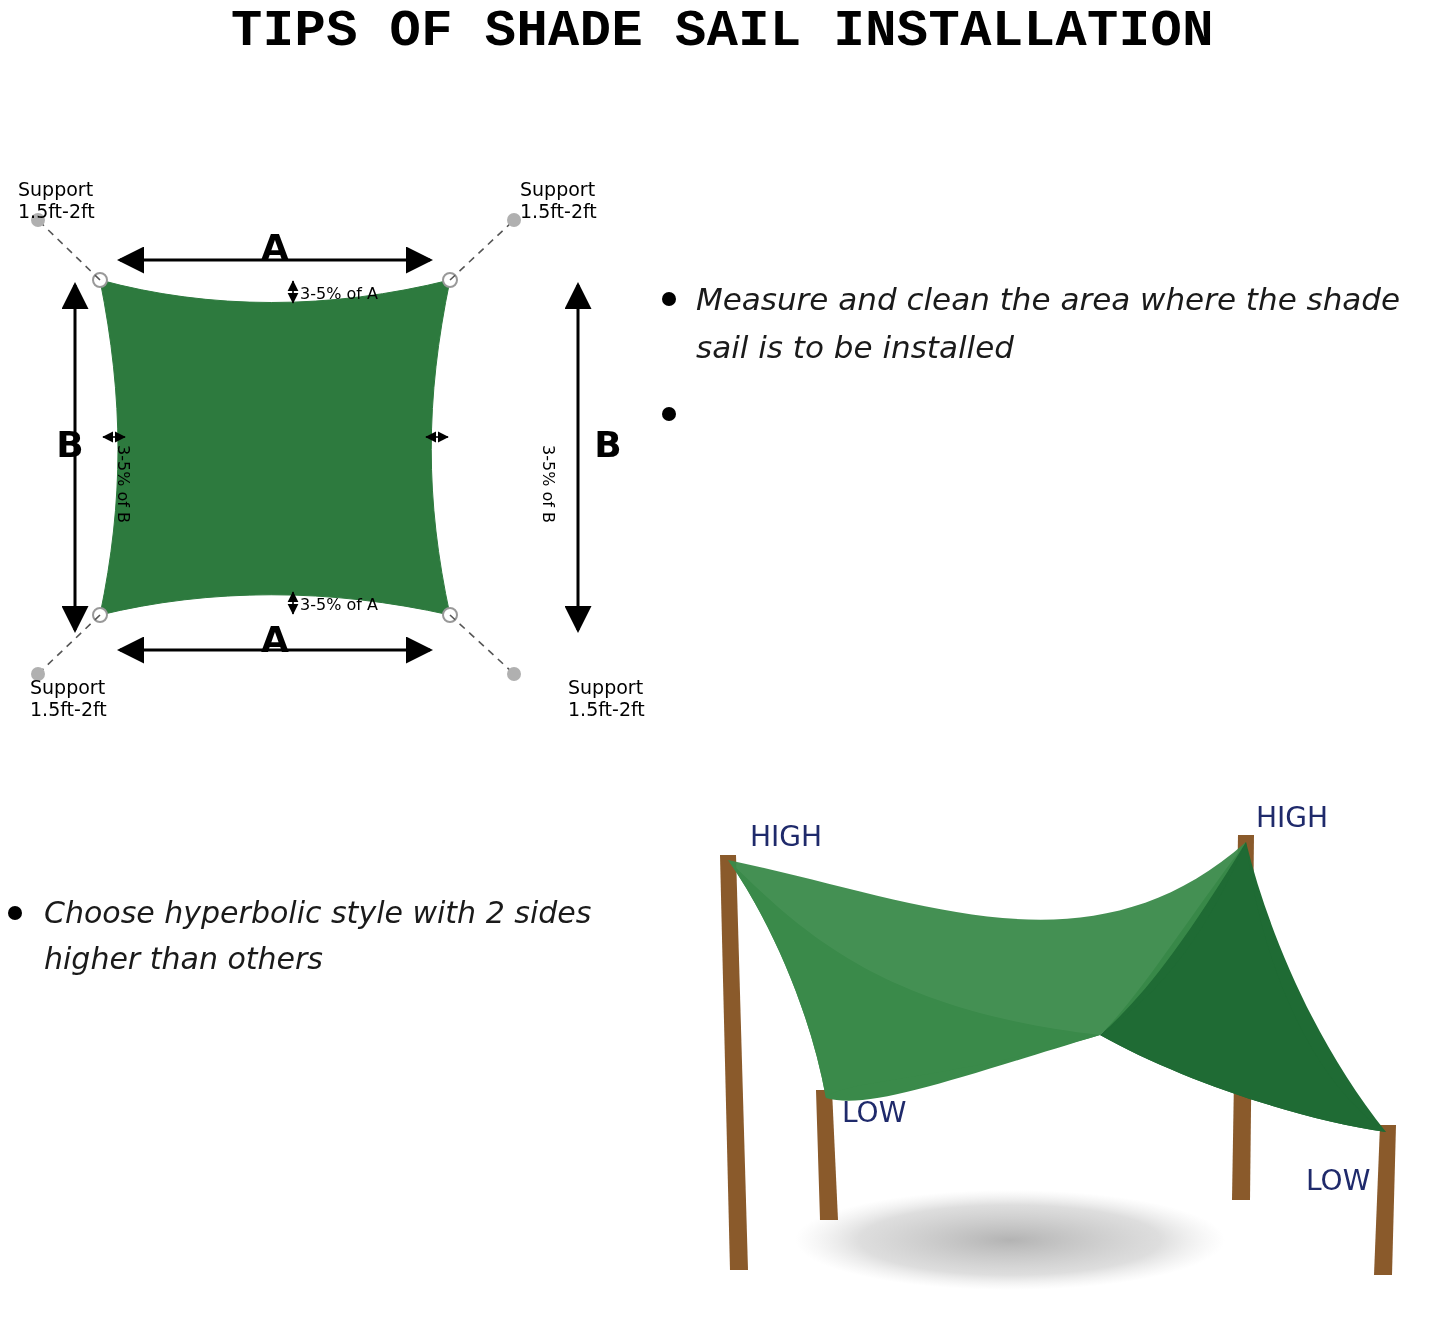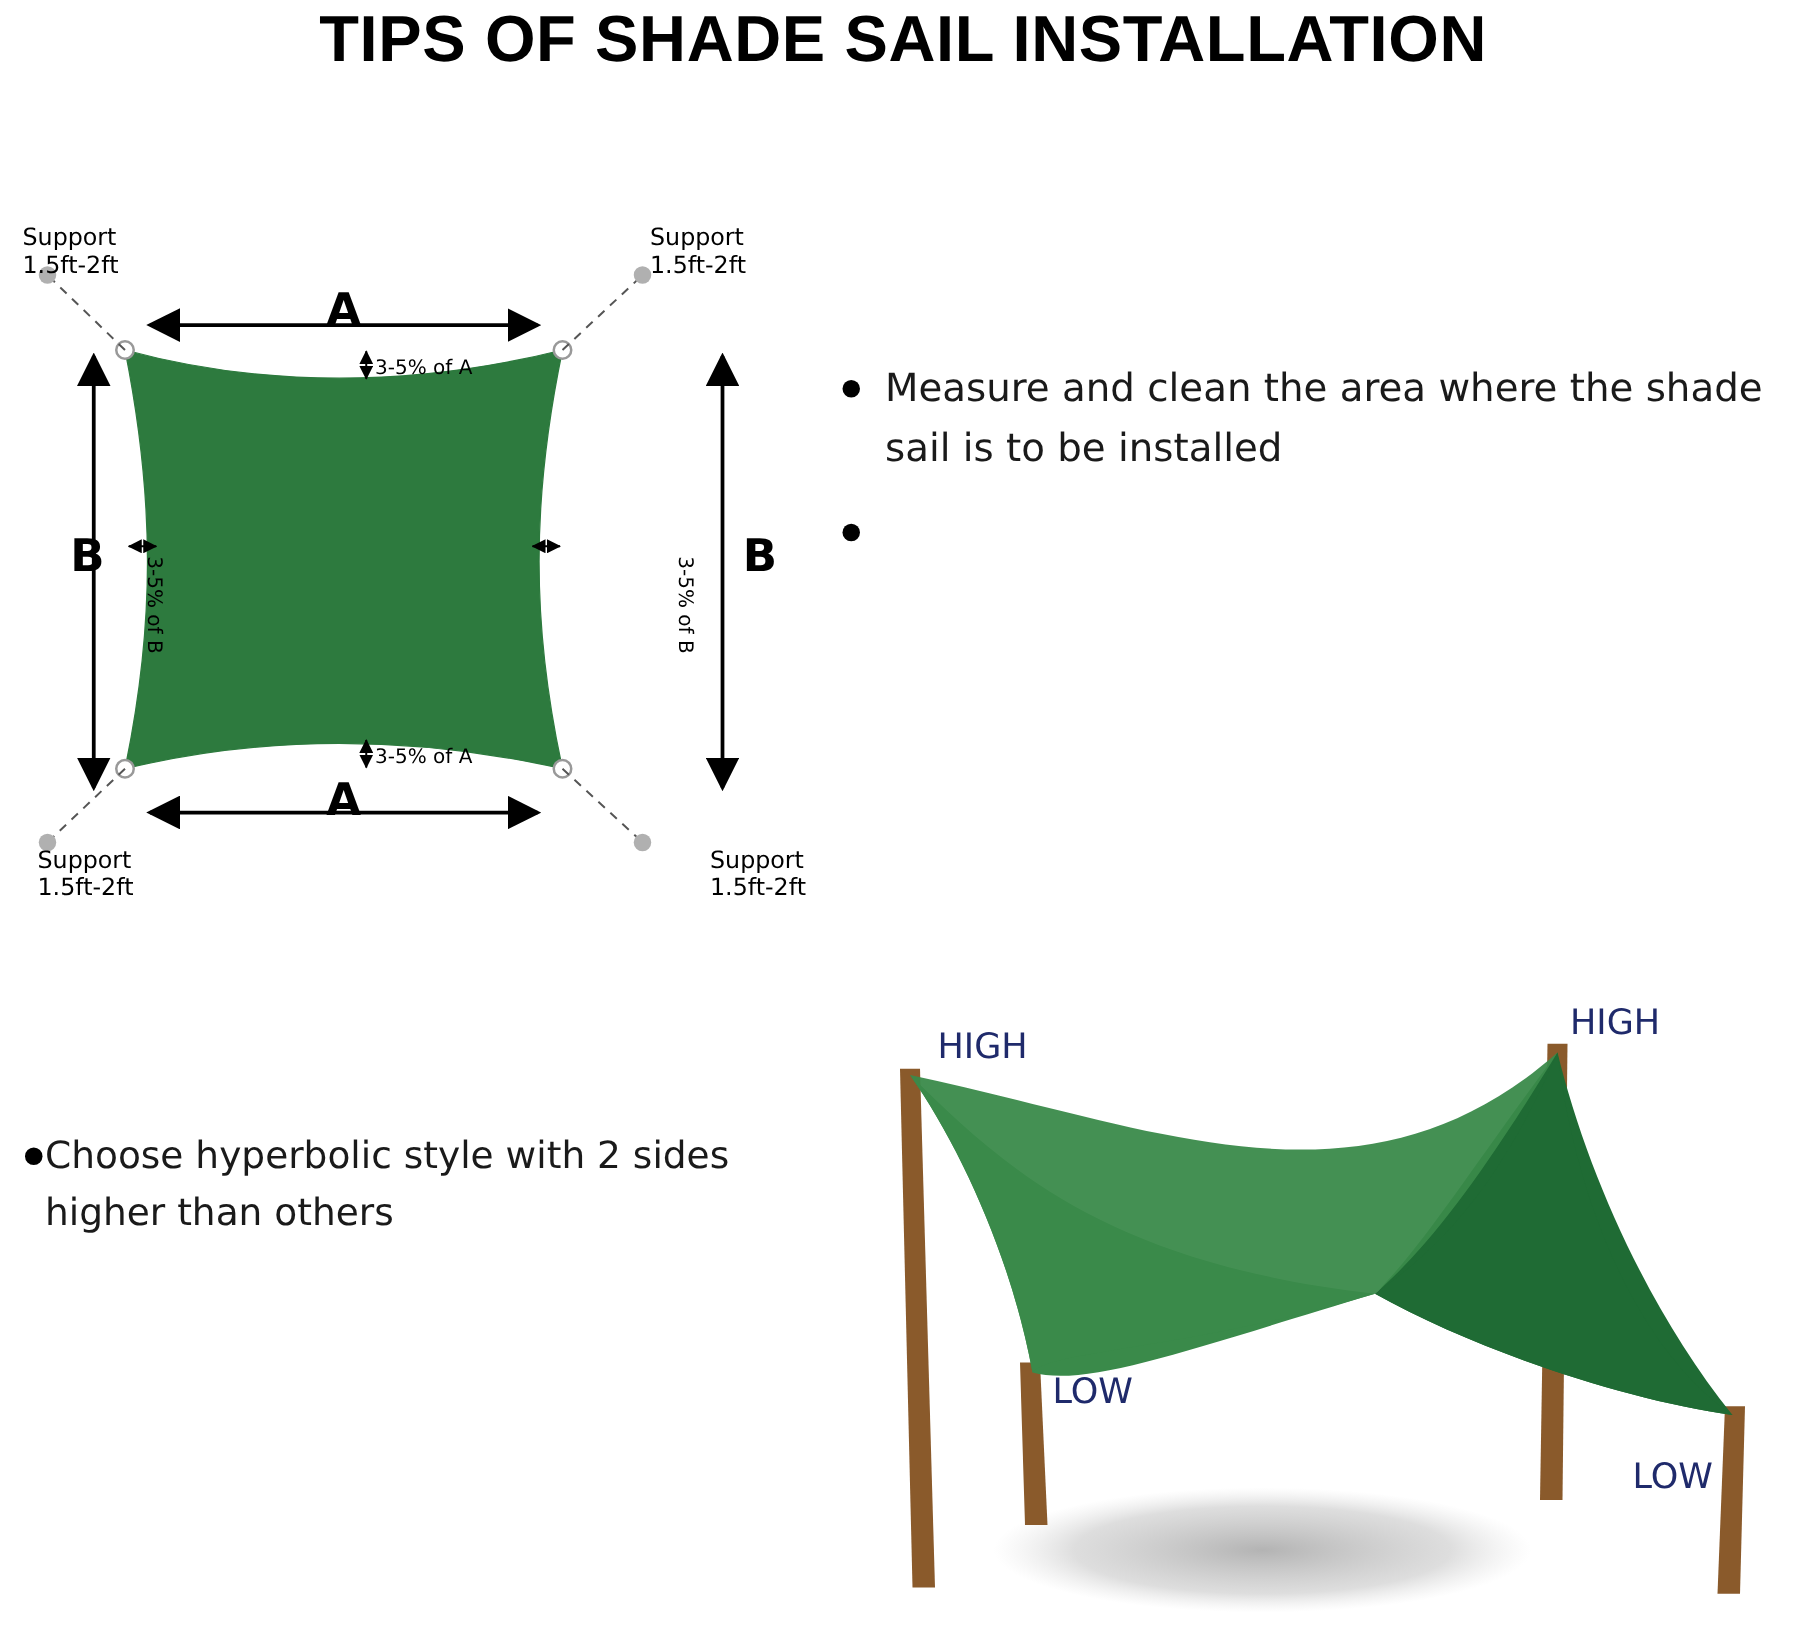--- a/index.html
+++ b/index.html
@@ -20,21 +20,21 @@
     width: 1445px;
     height: 1319px;
   }
   
   .title {
     position: absolute;
     top: 2px;
     left: 0;
     width: 1445px;
     text-align: center;
-    font-family: Liberation Sans, sans-serif;
+    font-family: Liberation Mono, monospace;
     font-weight: bold;
     font-size: 52px;
     letter-spacing: 0.5px;
     color: #000;
     white-space: nowrap;
   }
 
   
   .diagram-top {
     position: absolute;
@@ -53,22 +53,23 @@
     width: 795px;
   }
   .bullets-left {
     position: absolute;
     left: 0px;
     top: 890px;
     width: 620px;
   }
   ul.bullet-list {
     list-style: none;
-    margin: 12px;
+    margin: 0;
     padding: 0;
+    font-style: italic;
   }
   ul.bullet-list li {
     position: relative;
     padding-left: 46px;
     margin-bottom: 18px;
     font-size: 31px;
     line-height: 1.56;
     color: #1a1a1a;
     font-family: "DejaVu Sans", sans-serif;
   }
@@ -77,21 +78,21 @@
     left: 12px;
     top: 17px;
     width: 14px;
     height: 14px;
     background: #000;
     border-radius: 50%;
   }
   .bullets-left ul.bullet-list li {
     font-size: 30px;
     line-height: 1.54;
-    padding-left: 24px;
+    padding-left: 44px;
     margin-bottom: 16px;
   }
   .bullets-left ul.bullet-list li .dot {
     left: 8px;
     top: 16px;
   }
 
   
   .diagram-bottom {
     position: absolute;

